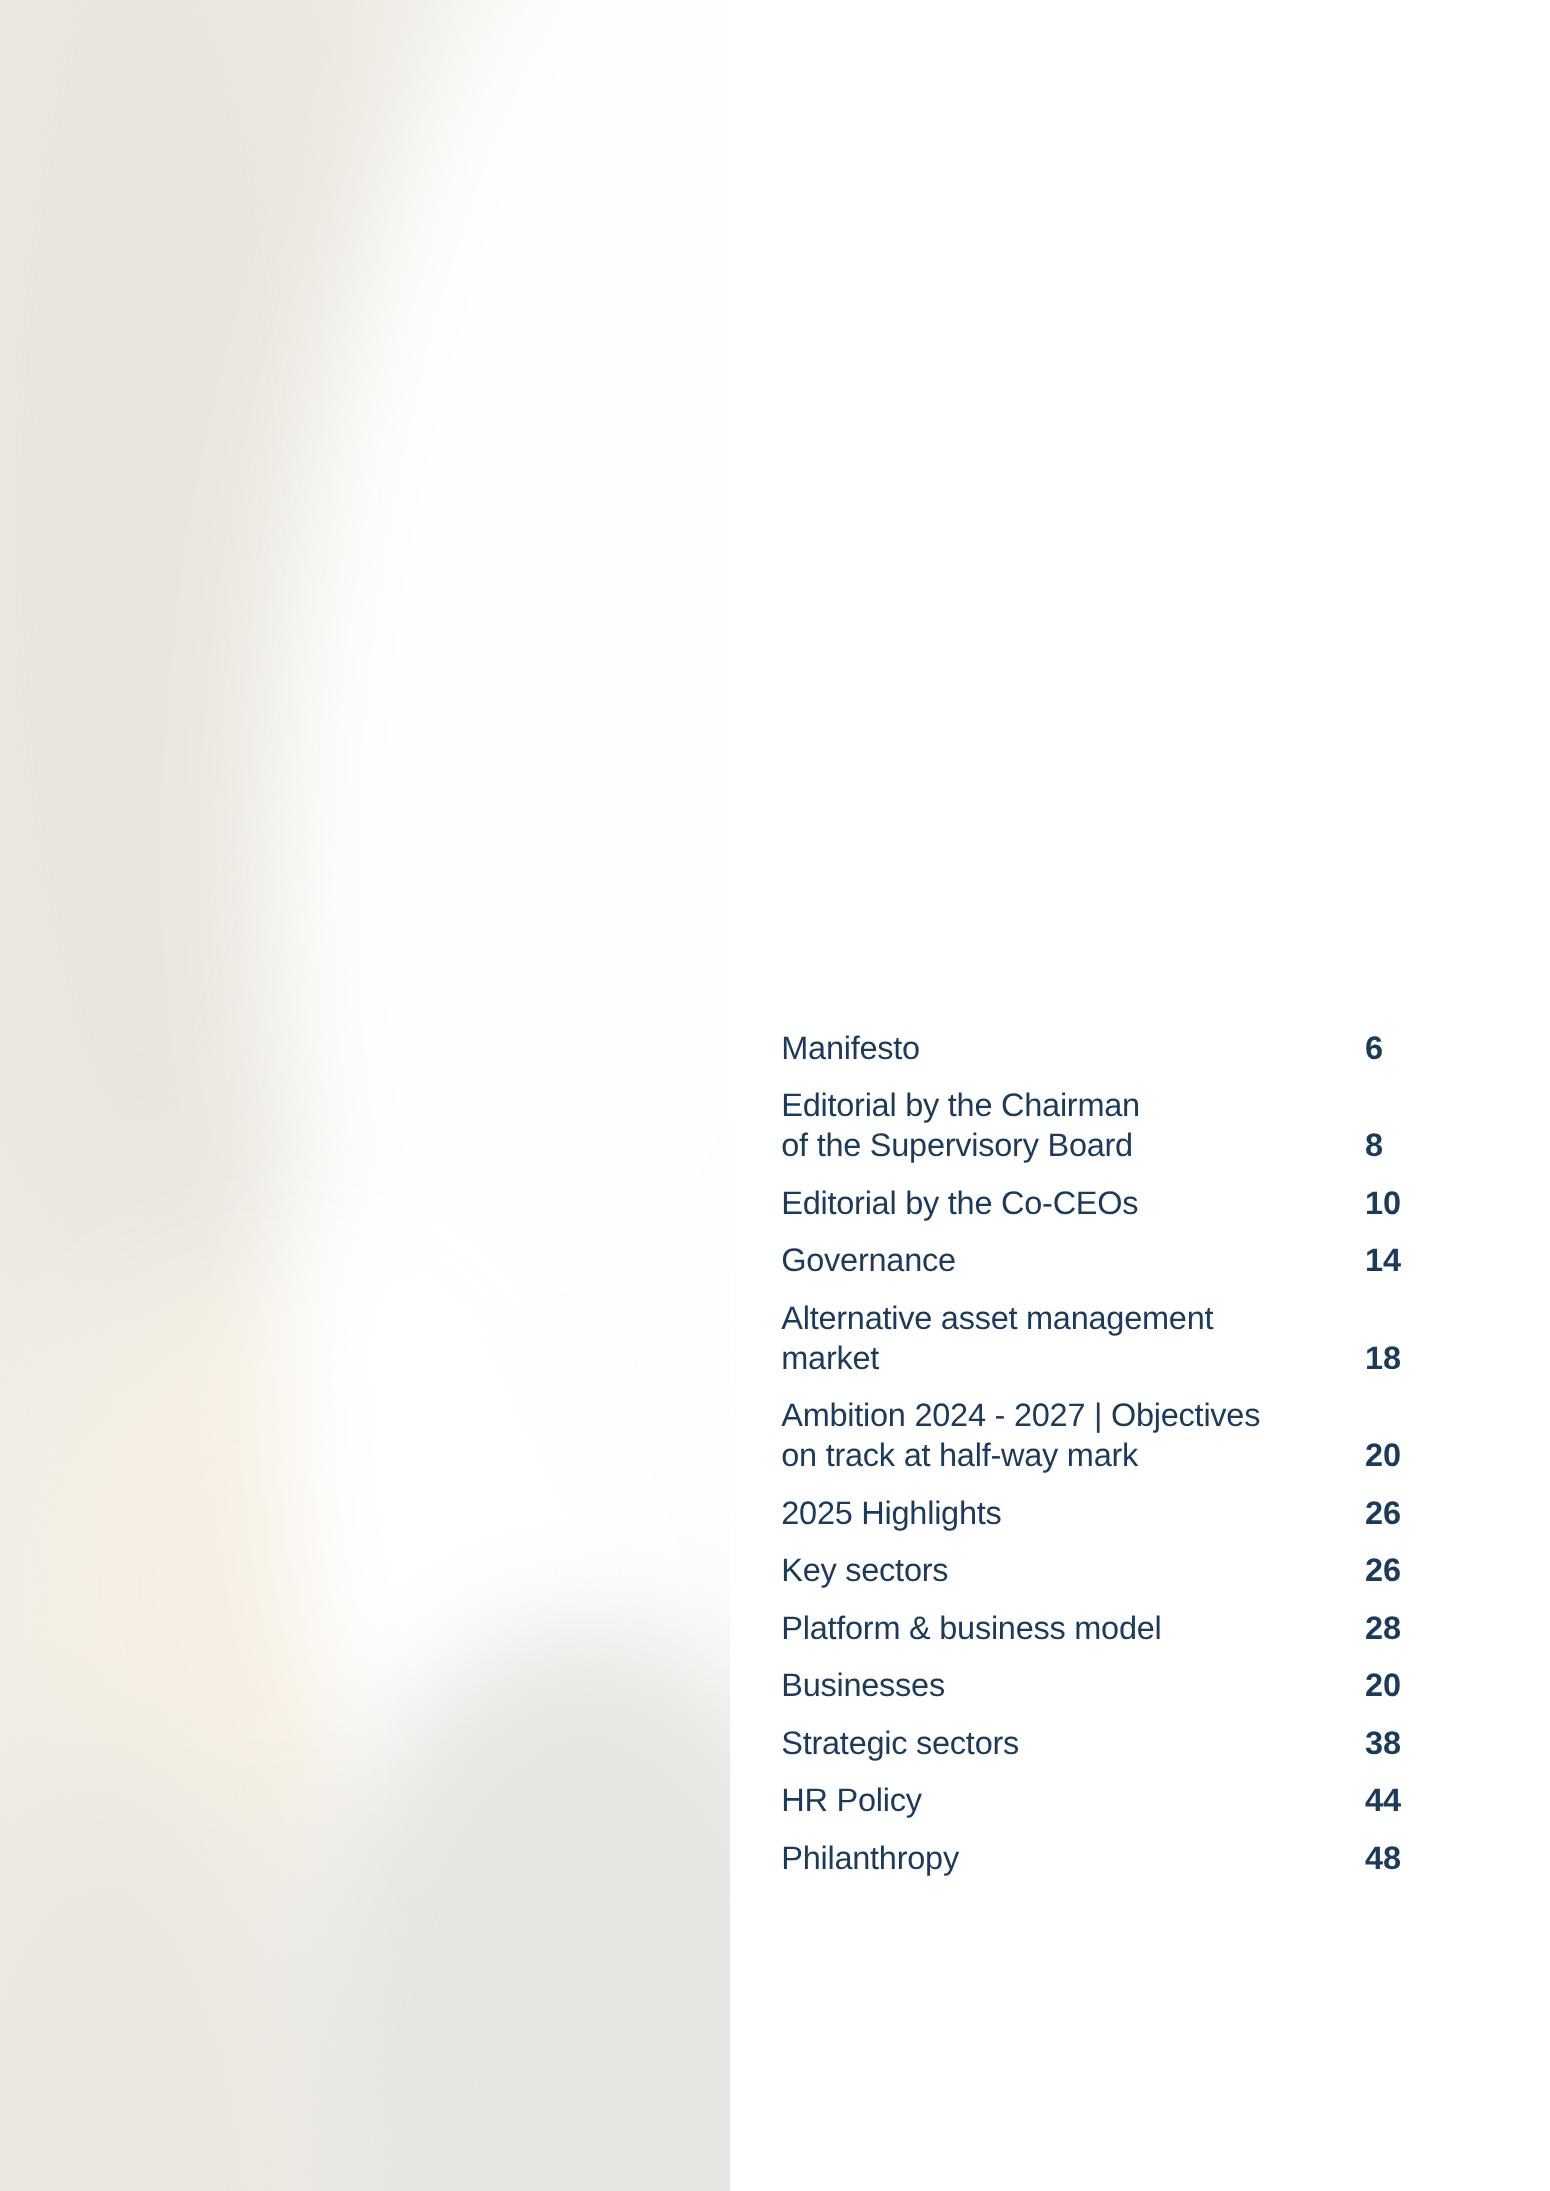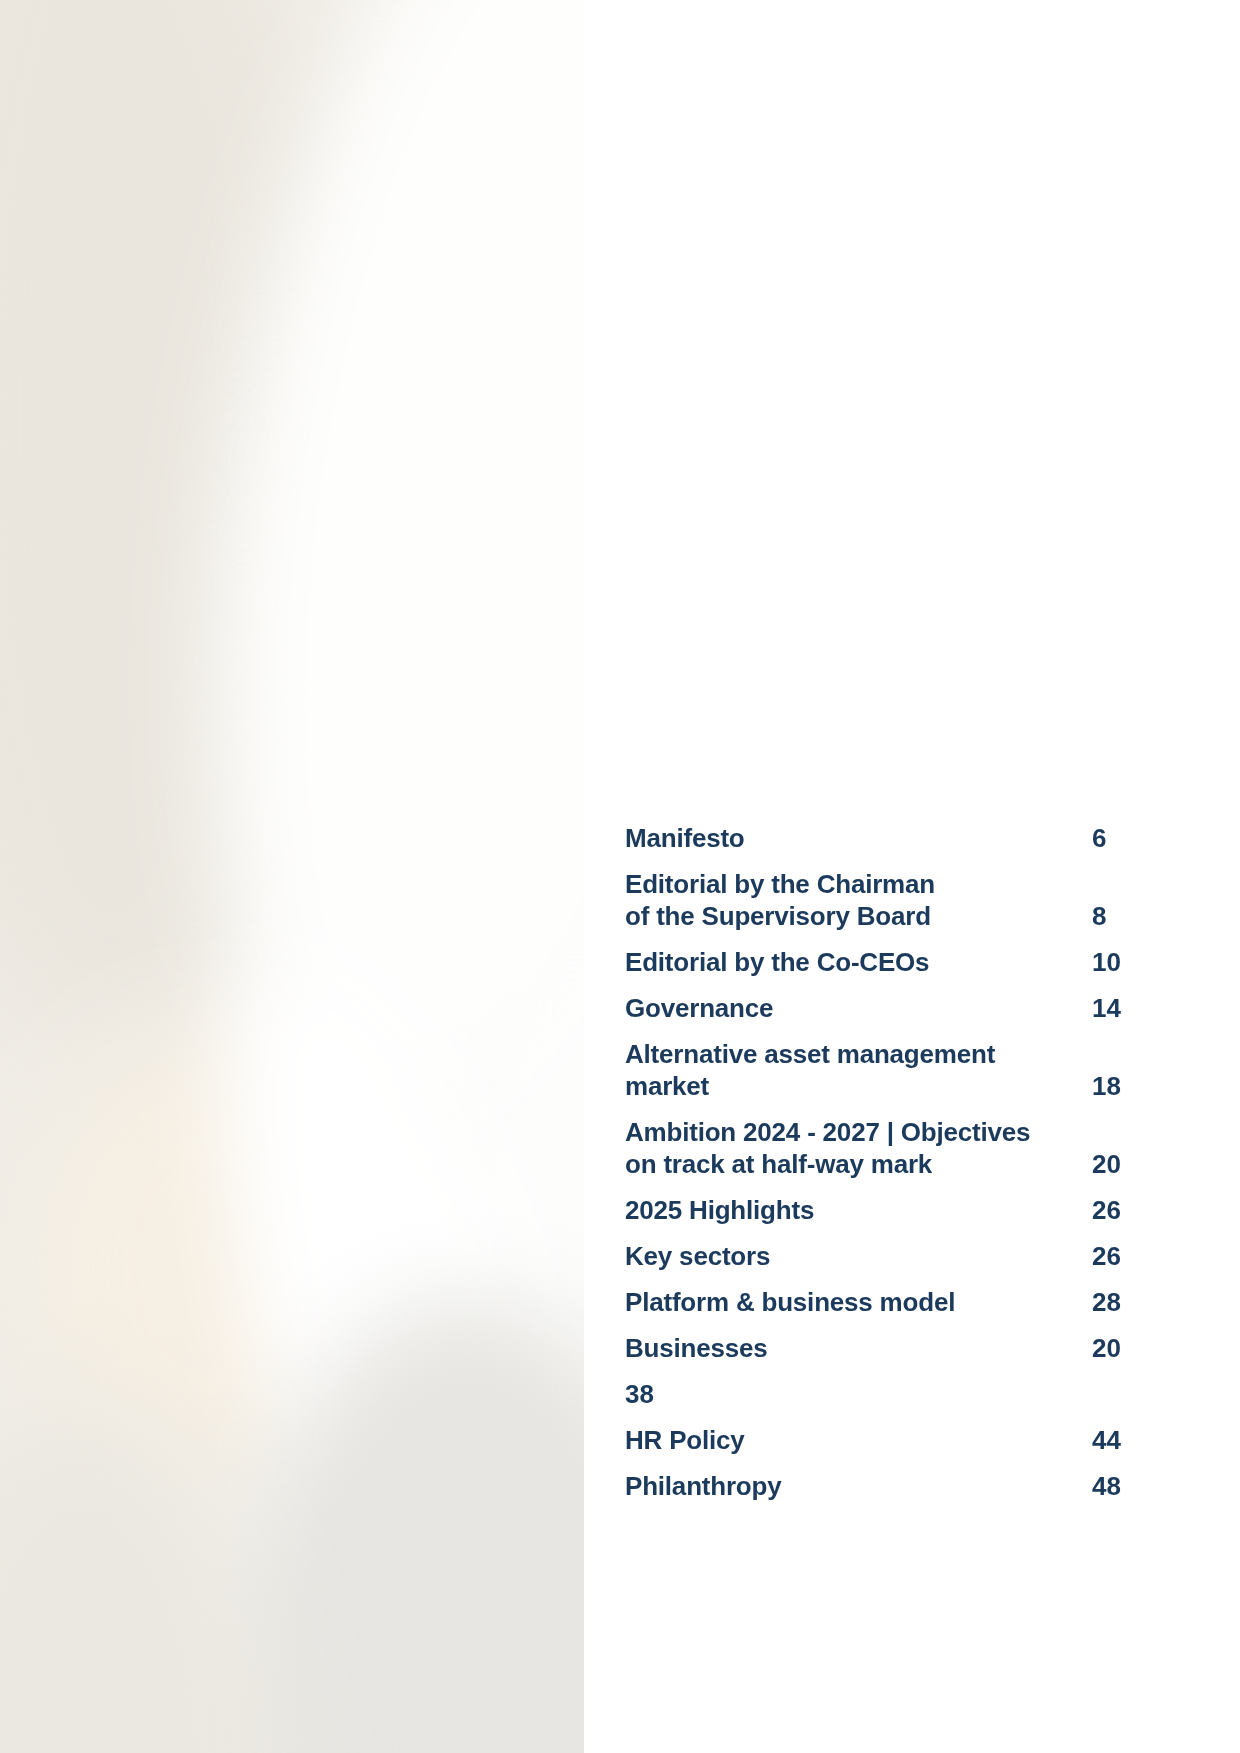--- a/index.html
+++ b/index.html
@@ -53,21 +53,21 @@
   .toc {
     position:absolute; left:625px; top:822px; width:530px;
     color:#1b3a5c;
   }
   .toc-row {
     display:flex; align-items:flex-end;
     margin-bottom:14px;
   }
   .toc-title {
     flex:none; width:467px;
-    font-size:26px; font-weight:700; line-height:32px;
+    font-size:26px; font-weight:400; line-height:32px;
     letter-spacing:-0.2px;
     white-space:pre;
   }
   .toc-page {
     flex:none; width:60px;
     font-size:26px; font-weight:700; line-height:32px;
     text-align:left;
   }
 </style>
 </head>
@@ -132,20 +132,21 @@
       <span class="toc-page">28</span>
     </div>
 
     <div class="toc-row">
       <span class="toc-title">Businesses</span>
       <span class="toc-page">20</span>
     </div>
 
 
     <div class="toc-row">
+      <span class="toc-title">Strategic sectors</span>
       <span class="toc-page">38</span>
     </div>
 
 
     <div class="toc-row">
       <span class="toc-title">HR Policy</span>
       <span class="toc-page">44</span>
     </div>
 
     <div class="toc-row">

